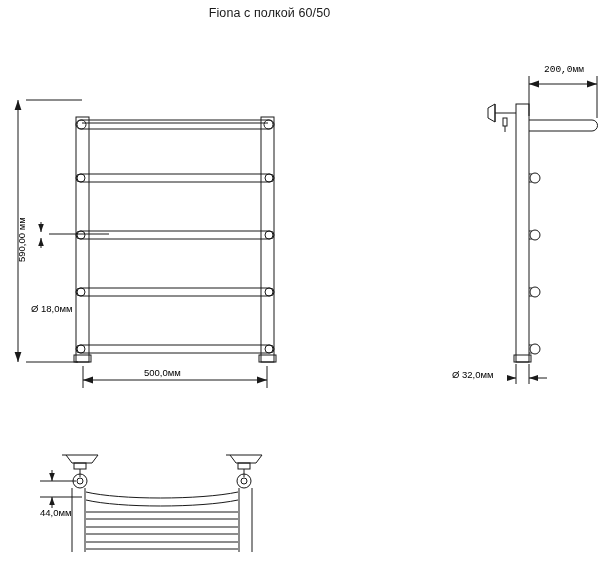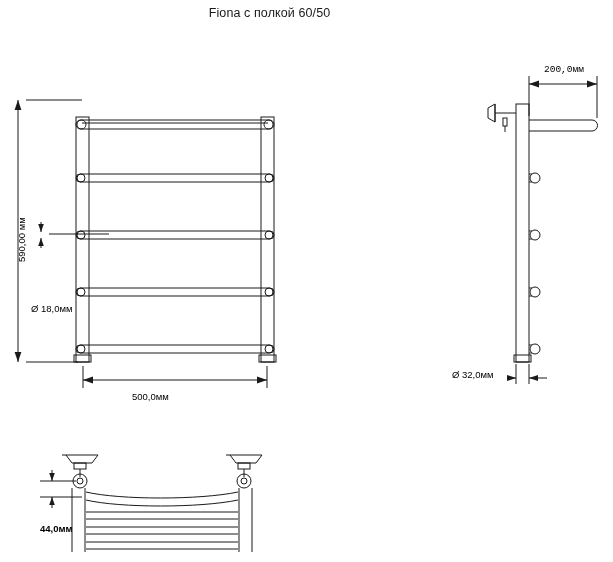--- a/index.html
+++ b/index.html
@@ -202,21 +202,21 @@
         <path d="M 52 497 l -2.8 8 h 5.6 z" fill="#1a1a1a" stroke="none"></path>
       </g>
 
     </g>
   </svg>
 
   <div class="dimlabel rot90" style="left:16px; top:262px;">590,00 мм</div>
 
   <div class="dimlabel" style="left:31px; top:258px;margin-top:45px;">Ø 18,0мм</div>
 
-  <div class="dimlabel" style="left:132px; top:367px;margin-top:24px;">500,0мм</div>
+  <div class="dimlabel" style="left:144px; top:367px;">500,0мм</div>
 
   <div class="dimlabel" style="left:544px; top:64px;font-family:Liberation Mono, monospace;">200,0мм</div>
 
   <div class="dimlabel" style="left:452px; top:369px;">Ø 32,0мм</div>
 
-  <div class="dimlabel" style="left:40px; top:523px;font-weight:bold;">44,0мм</div>
+  <div class="dimlabel" style="left:40px; top:507px;">44,0мм</div>
 
 </div>
 
 </body></html>

